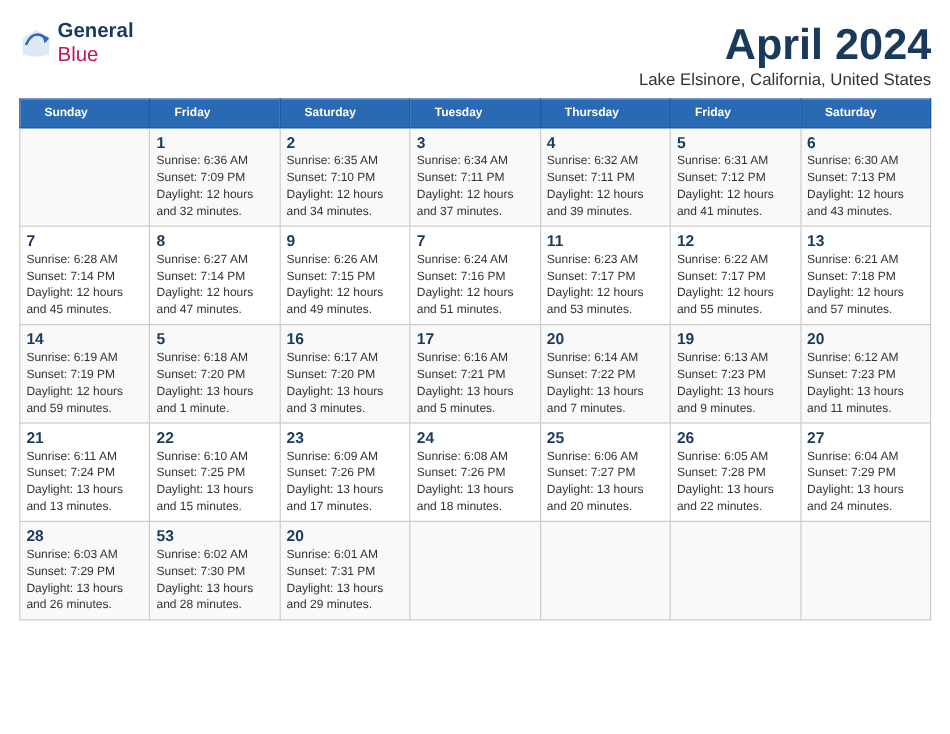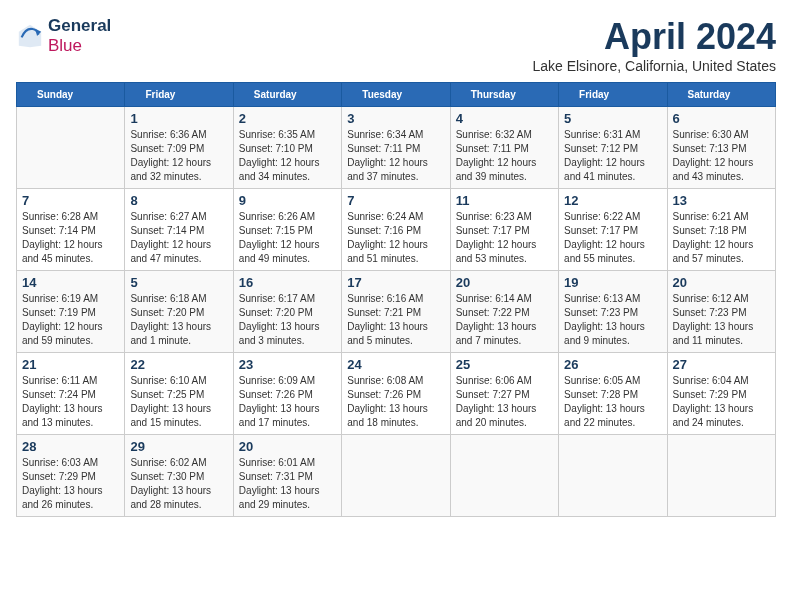--- a/index.html
+++ b/index.html
@@ -230,21 +230,21 @@
           <span class="day-num">27</span>
           <div class="day-info">Sunrise: 6:04 AM<br>Sunset: 7:29 PM<br>Daylight: 13 hours and 24 minutes.</div>
         </td>
       </tr>
       <tr>
         <td>
           <span class="day-num">28</span>
           <div class="day-info">Sunrise: 6:03 AM<br>Sunset: 7:29 PM<br>Daylight: 13 hours and 26 minutes.</div>
         </td>
         <td>
-          <span class="day-num">29</span>
+          <span class="day-num">53</span>
           <div class="day-info">Sunrise: 6:02 AM<br>Sunset: 7:30 PM<br>Daylight: 13 hours and 28 minutes.</div>
         </td>
         <td>
           <span class="day-num">20</span>
           <div class="day-info">Sunrise: 6:01 AM<br>Sunset: 7:31 PM<br>Daylight: 13 hours and 29 minutes.</div>
         </td>
         <td class="empty"></td>
         <td class="empty"></td>
         <td class="empty"></td>
         <td class="empty"></td>

